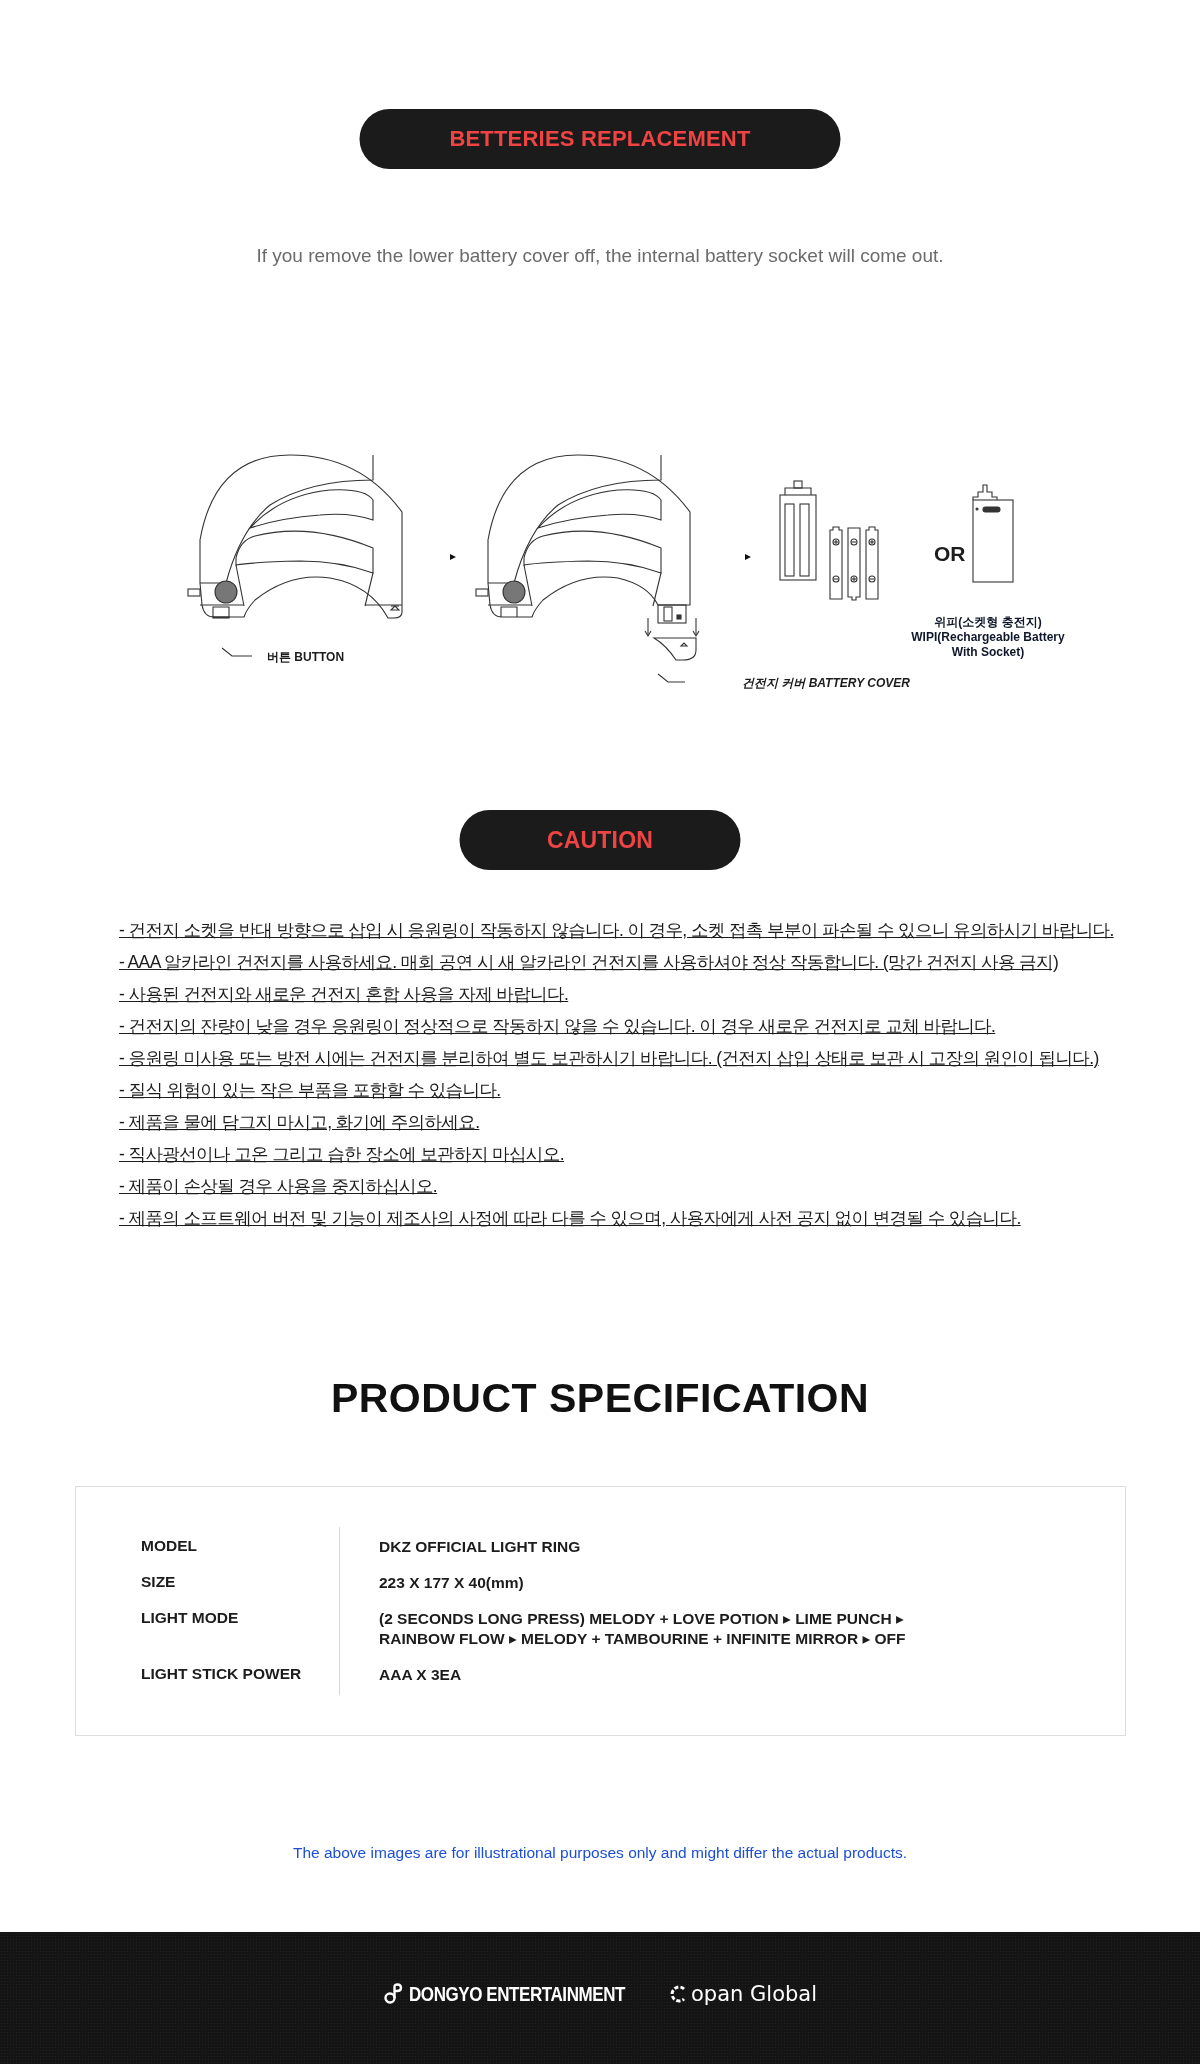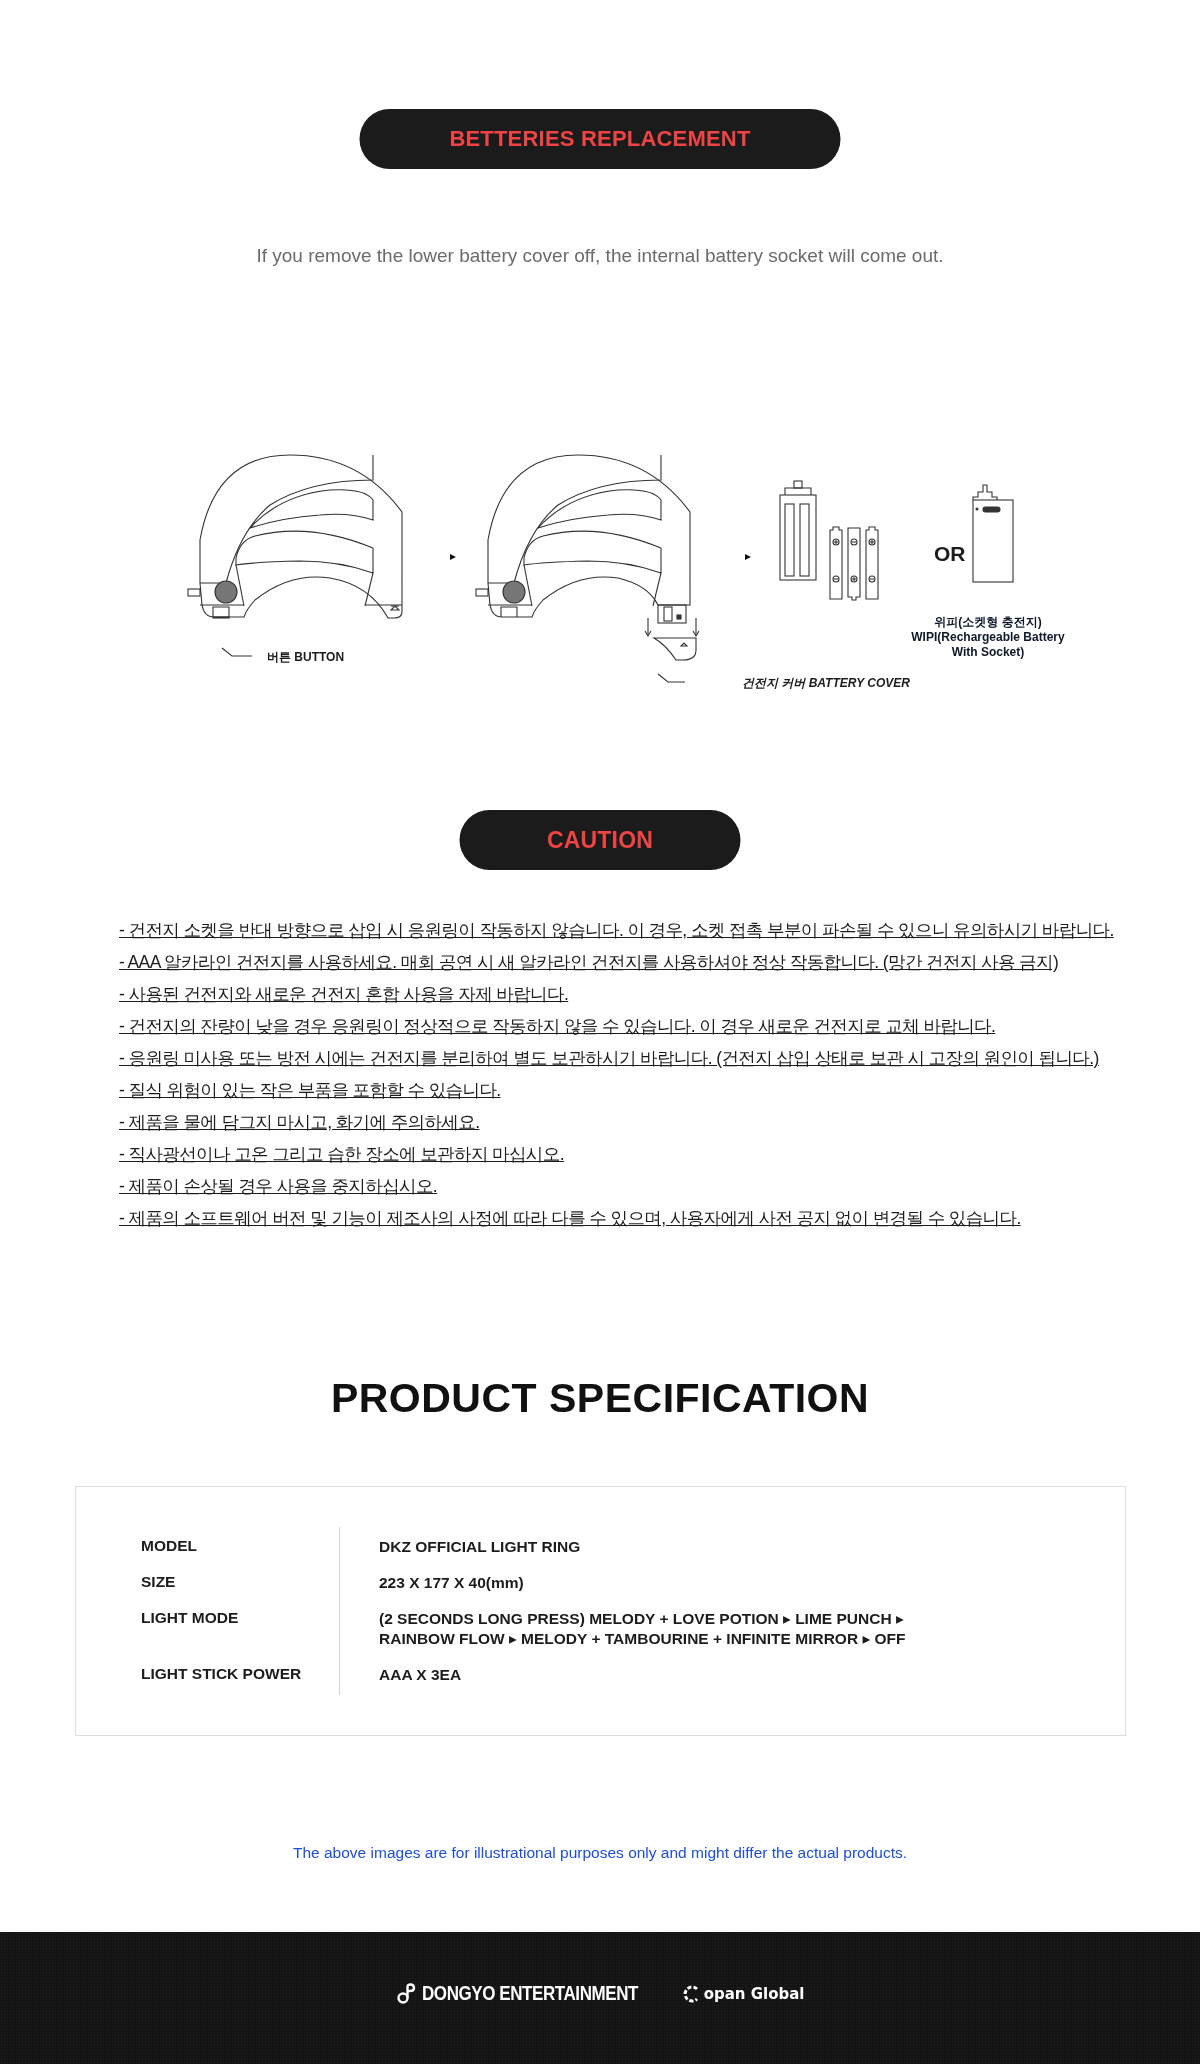--- a/index.html
+++ b/index.html
@@ -51,21 +51,21 @@
   .footer {
     position: absolute; top: 1932px; left: 0; width: 1200px; height: 132px;
     background: #141414;
     background-image: radial-gradient(#222 0.6px, transparent 0.8px);
     background-size: 3px 3px;
     padding-left: 40px;
   }
   .footer-logos { position: absolute; top: 50px; left: 0; width: 1200px; display: flex; justify-content: center; align-items: center; gap: 36px; }
   .logo { display: flex; align-items: center; gap: 4px; color: #fff; }
   .logo-dongyo-text { font-family: "Liberation Sans", sans-serif; font-weight: bold; font-size: 20px; letter-spacing: -0.5px; transform: scaleX(0.85); transform-origin: left; margin-right: -30px; }
-  .logo-kopan-text { font-family: "DejaVu Sans", sans-serif; font-weight: bold; font-size: 15px; }
+  .logo-kopan-text { font-family: "DejaVu Sans", sans-serif; font-weight: normal; font-size: 21px; }
 </style>
 </head>
 <body>
 
 <div class="page">
 
   <div class="pill batteries">
     <span>BETTERIES REPLACEMENT</span>
   </div>
 

